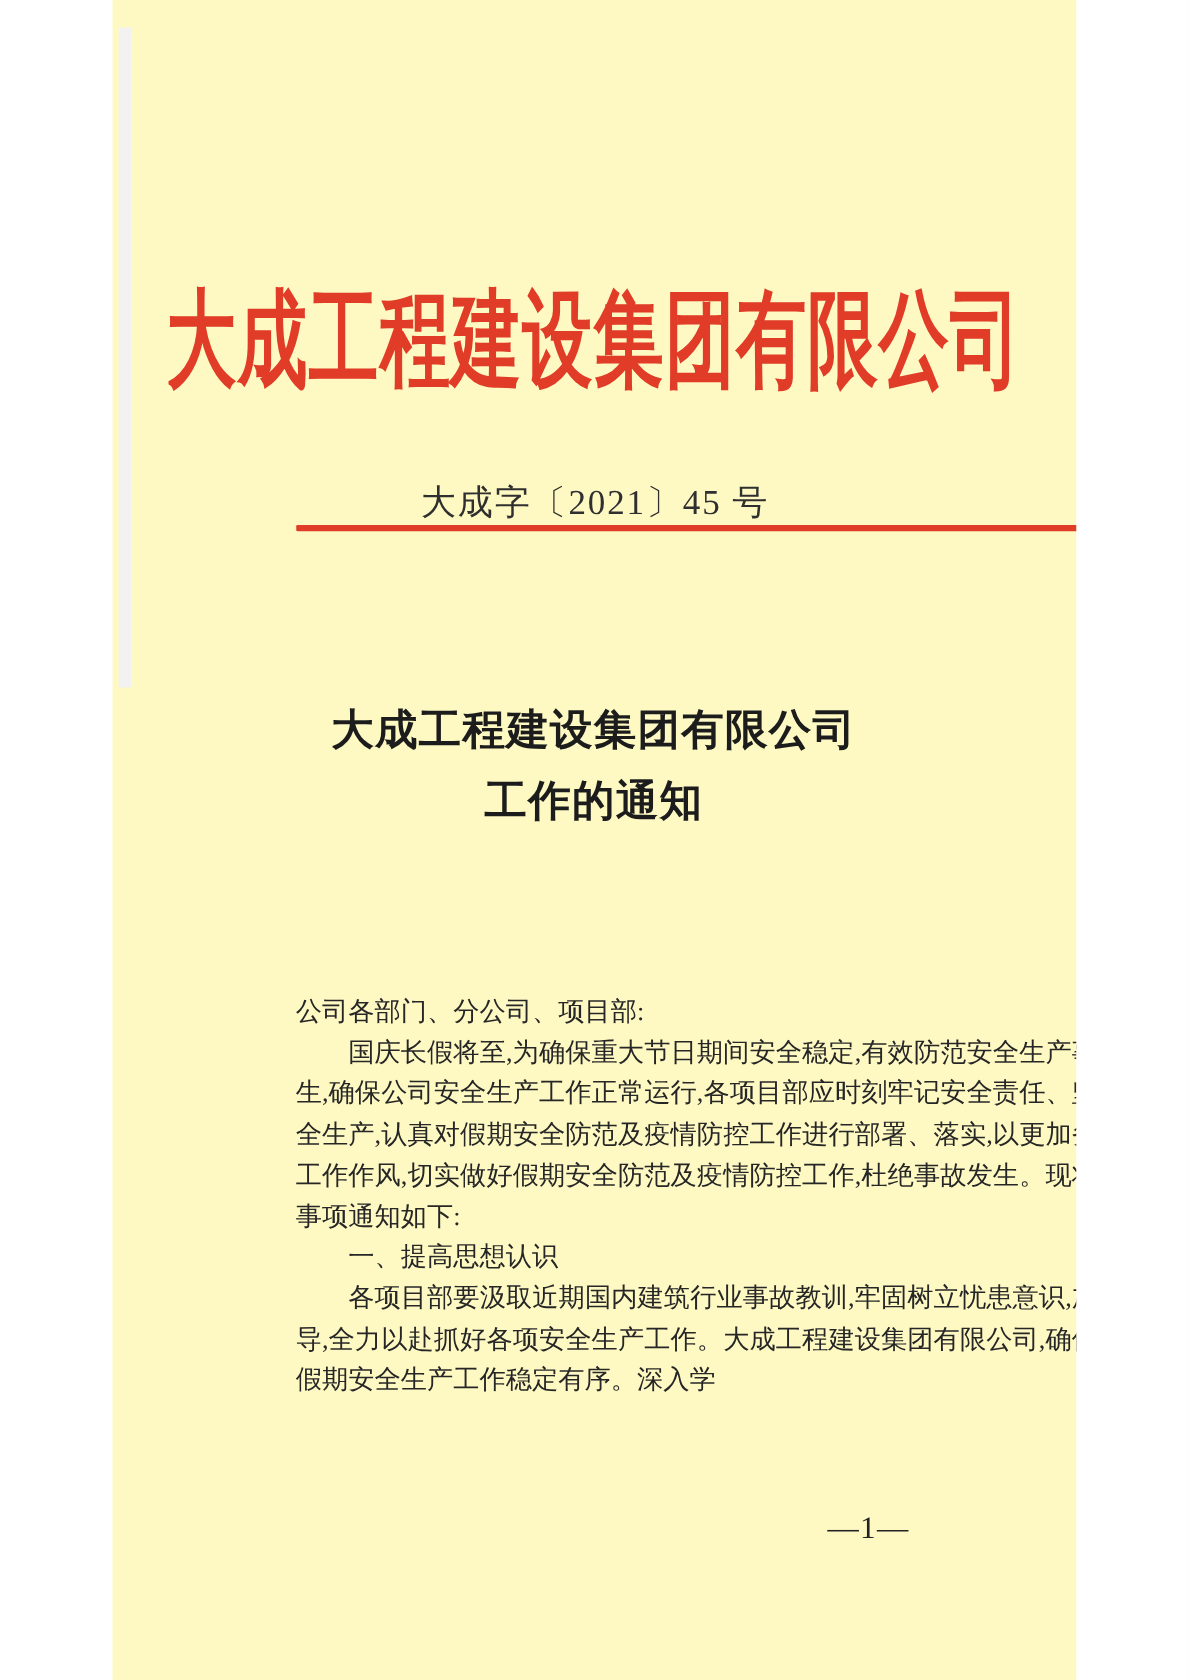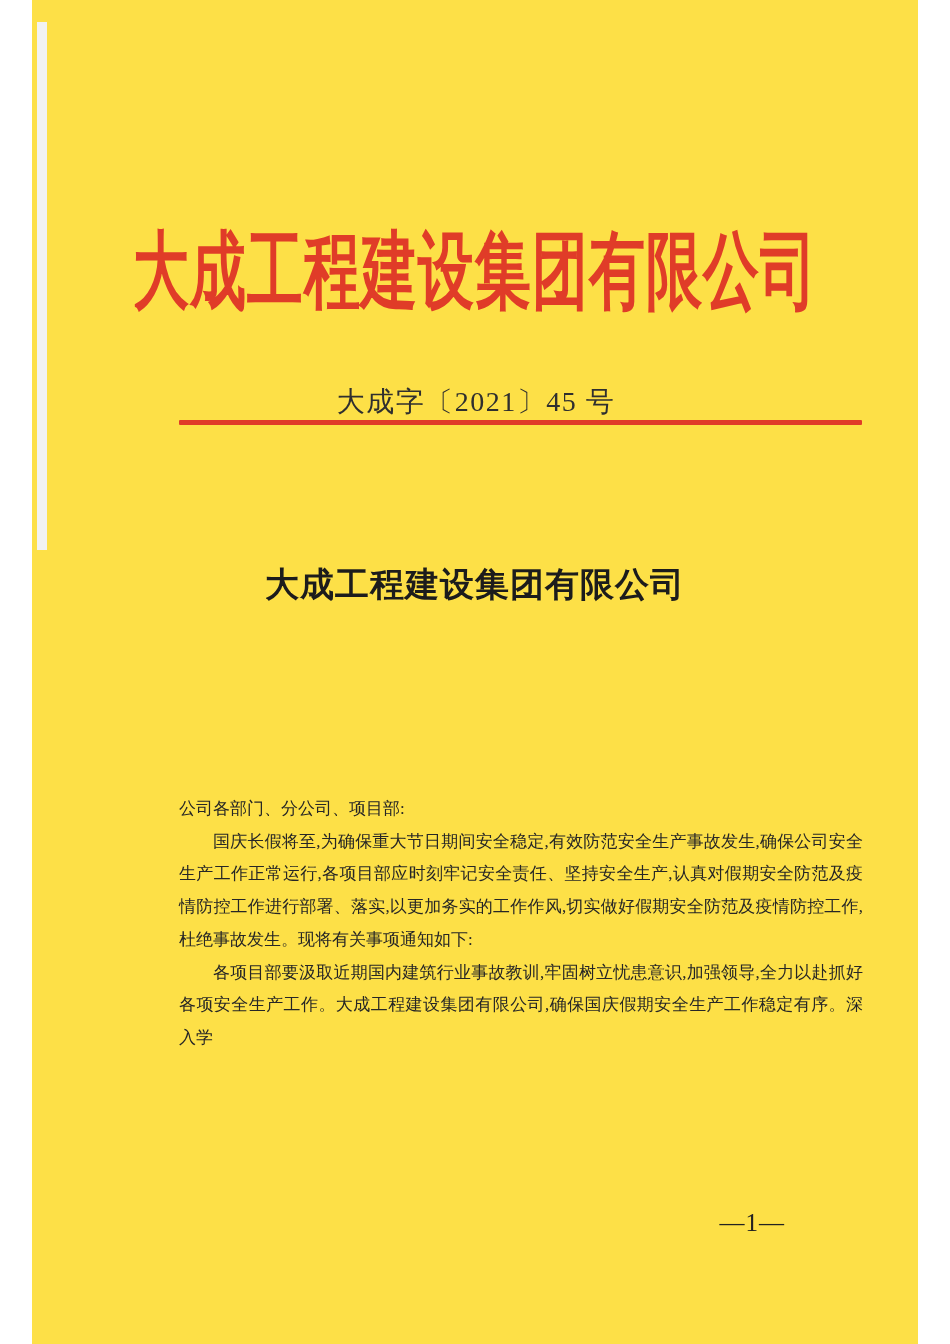--- a/index.html
+++ b/index.html
@@ -1,23 +1,23 @@
 <!DOCTYPE html>
 <html style="--red: #e03c28;"><head>
 <meta charset="utf-8">
 <style>
   :root { --red: #e03c28; --ink: #262626; --title-ink: #1c1c1c; }
   * { margin: 0; padding: 0; box-sizing: border-box; }
   html, body { background: #ffffff; }
   .page {
     position: relative;
-    width: 886px;
+    width: 771px;
     height: 1344px;
     margin: 0 auto;
-    background: #fde047;
+    background: #fef9c3;
     overflow: hidden;
     font-family: "Liberation Serif", serif;
   }
   .scan-edge {
     position: absolute;
     left: 5px; top: 22px;
     width: 10px; height: 528px;
     background: #f2f2f2;
   }
   .letterhead-title {
@@ -57,21 +57,21 @@
     font-weight: 700;
     font-size: 34px;
     letter-spacing: 1px;
     line-height: 57px;
     color: var(--title-ink);
   }
   .body-text {
     position: absolute;
     top: 793px; left: 147px;
     width: 684px;
-    font-size: 17px;
+    font-size: 21px;
     line-height: 32.7px;
     color: var(--ink);
     text-align: justify;
   }
   .body-text p { margin: 0; }
   .indent { text-indent: 2em; }
   .page-number {
     position: absolute;
     top: 1209px; right: 133px;
     font-size: 25px;
@@ -87,23 +87,25 @@
   <div class="scan-edge"></div>
 
   <div class="letterhead-title">大成工程建设集团有限公司</div>
 
   <div class="doc-number">大成字〔2021〕45 号</div>
 
   <div class="red-rule"></div>
 
   <div class="doc-title">
     <div>大成工程建设集团有限公司</div>
+    <div>工作的通知</div>
   </div>
 
   <div class="body-text">
     <p>公司各部门、分公司、项目部:</p>
     <p class="indent">国庆长假将至,为确保重大节日期间安全稳定,有效防范安全生产事故发生,确保公司安全生产工作正常运行,各项目部应时刻牢记安全责任、坚持安全生产,认真对假期安全防范及疫情防控工作进行部署、落实,以更加务实的工作作风,切实做好假期安全防范及疫情防控工作,杜绝事故发生。现将有关事项通知如下:</p>
+    <p class="indent">一、提高思想认识</p>
     <p class="indent">各项目部要汲取近期国内建筑行业事故教训,牢固树立忧患意识,加强领导,全力以赴抓好各项安全生产工作。大成工程建设集团有限公司,确保国庆假期安全生产工作稳定有序。深入学</p>
   </div>
 
   <div class="page-number">—1—</div>
 
 </div>
 
 </body></html>

